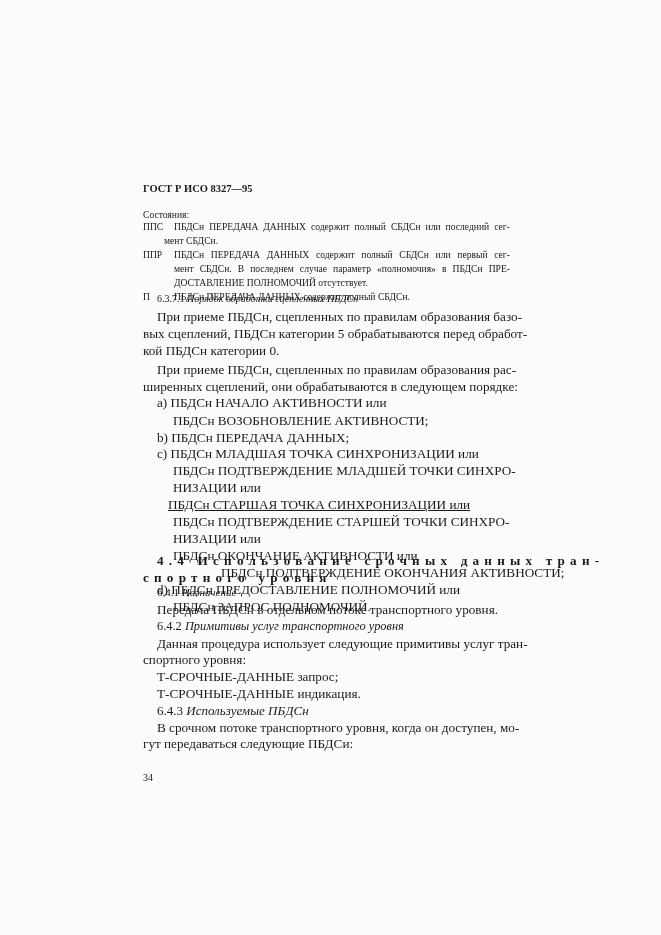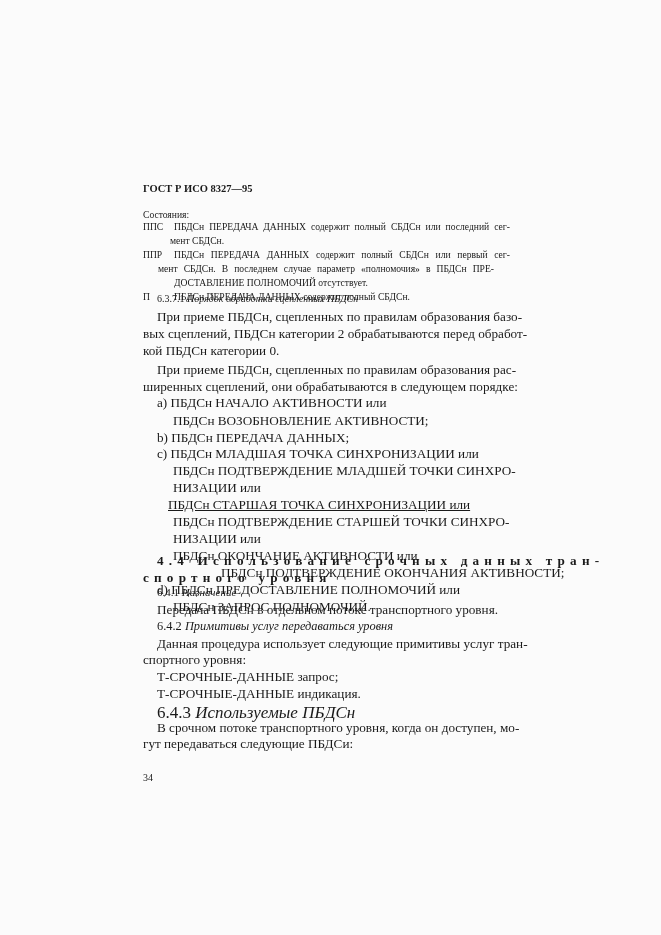--- a/index.html
+++ b/index.html
@@ -20,42 +20,42 @@
 <body>
 
 <div class="abs hdr" data-name="document-code-header">ГОСТ Р ИСО 8327—95</div>
 
 <div class="abs small" style="left:143px;top:207px;" data-name="states-title">Состояния:</div>
 
 <div class="abs small" style="left:143px;top:221px;" data-name="state-code-pps">ППС</div>
 <div class="abs small" style="left:174px;top:221px;width:336px;" data-name="state-desc-pps-line1">
     <span class="just">ПБДСн ПЕРЕДАЧА ДАННЫХ содержит полный СБДСн или последний сег-</span>
   </div>
-<div class="abs small" style="left:170px;top:236px;font-family:Liberation Serif, serif;" data-name="state-desc-pps-line2">мент СБДСн.</div>
+<div class="abs small" style="left:164px;top:236px;font-family:Liberation Serif, serif;" data-name="state-desc-pps-line2">мент СБДСн.</div>
 
 <div class="abs small" style="left:143px;top:250px;" data-name="state-code-ppr">ППР</div>
 <div class="abs small" style="left:174px;top:250px;width:336px;" data-name="state-desc-ppr-line1">
     <span class="just">ПБДСн ПЕРЕДАЧА ДАННЫХ содержит полный СБДСн  или  первый  сег-</span>
   </div>
-<div class="abs small" style="left:158px;top:265px;width:336px;" data-name="state-desc-ppr-line2">
+<div class="abs small" style="left:174px;top:265px;width:336px;" data-name="state-desc-ppr-line2">
     <span class="just">мент СБДСн. В последнем случае параметр  «полномочия»  в  ПБДСн  ПРЕ-</span>
   </div>
 <div class="abs small" style="left:174px;top:280px;" data-name="state-desc-ppr-line3">ДОСТАВЛЕНИЕ ПОЛНОМОЧИЙ отсутствует.</div>
 
 <div class="abs small" style="left:143px;top:294px;" data-name="state-code-p">П</div>
 <div class="abs small" style="left:174px;top:294px;" data-name="state-desc-p">ПБДСн ПЕРЕДАЧА ДАННЫХ содержит полный СБДСн.</div>
 
 <div class="abs body" style="left:157px;top:309px;font-size:10px;" data-name="section-6-3-7-1-heading">
   <span>6.3.7.1</span> <span class="it">Порядок обработки сцепленных ПБДСн</span>
 </div>
 <div class="abs body" style="left:157px;top:327px;width:352px;" data-name="para1-line1">
     <span class="just">При приеме ПБДСн, сцепленных по правилам образования базо-</span>
   </div>
 <div class="abs body" style="left:143px;top:345px;width:366px;" data-name="para1-line2">
-    <span class="just">вых сцеплений, ПБДСн категории 2 обрабатываются перед обработ-</span>
+    <span class="just">вых сцеплений, ПБДСн категории 5 обрабатываются перед обработ-</span>
   </div>
 <div class="abs body" style="left:143px;top:363px;" data-name="para1-line3">кой ПБДСн категории 0.</div>
 
 <div class="abs body" style="left:157px;top:381px;width:352px;" data-name="para2-line1">
     <span class="just">При приеме ПБДСн, сцепленных по правилам образования рас-</span>
   </div>
 <div class="abs body" style="left:143px;top:399px;" data-name="para2-line2">ширенных сцеплений, они обрабатываются в следующем порядке:</div>
 
 <div class="abs body" style="left:157px;top:417px;" data-name="list-item-a-line1">a) ПБДСн НАЧАЛО АКТИВНОСТИ или</div>
 <div class="abs body" style="left:173px;top:435px;" data-name="list-item-a-line2">ПБДСн ВОЗОБНОВЛЕНИЕ АКТИВНОСТИ;</div>
@@ -104,31 +104,31 @@
     <span class="just">4.4 Использование срочных данных тран-</span>
   </div>
 <div class="abs body sp" style="left:143px;top:633px;" data-name="section-6-4-heading-line2">спортного уровня</div>
 
 <div class="abs body" style="left:157px;top:650px;font-size:11px;text-align:right;" data-name="section-6-4-1-heading">
   <span>6.4.1</span> <span class="it">Назначение</span>
 </div>
 <div class="abs body" style="left:157px;top:667px;" data-name="section-6-4-1-text">Передача ПБДСн в отдельном потоке транспортного уровня.</div>
 
 <div class="abs body" style="left:157px;top:684px;font-size:12.4px;" data-name="section-6-4-2-heading">
-  <span>6.4.2</span> <span class="it">Примитивы услуг передаваться уровня</span>
+  <span>6.4.2</span> <span class="it">Примитивы услуг транспортного уровня</span>
 </div>
 <div class="abs body" style="left:157px;top:701px;width:352px;" data-name="section-6-4-2-text-line1">
     <span class="just">Данная процедура использует следующие примитивы услуг тран-</span>
   </div>
 <div class="abs body" style="left:143px;top:718px;" data-name="section-6-4-2-text-line2">спортного уровня:</div>
 
 <div class="abs body" style="left:157px;top:735px;" data-name="primitive-request">Т-СРОЧНЫЕ-ДАННЫЕ запрос;</div>
 <div class="abs body" style="left:157px;top:752px;" data-name="primitive-indication">Т-СРОЧНЫЕ-ДАННЫЕ индикация.</div>
 
-<div class="abs body" style="left:157px;top:769px;font-size:17px;" data-name="section-6-4-3-heading">
+<div class="abs body" style="left:157px;top:769px;font-size:13px;" data-name="section-6-4-3-heading">
   <span>6.4.3</span> <span class="it">Используемые ПБДСн</span>
 </div>
 <div class="abs body" style="left:157px;top:786px;width:352px;" data-name="section-6-4-3-text-line1">
     <span class="just">В срочном потоке транспортного уровня, когда он доступен, мо-</span>
   </div>
 <div class="abs body" style="left:143px;top:803px;" data-name="section-6-4-3-text-line2">гут передаваться следующие ПБДСи:</div>
 
 <style>
   [data-name="section-6-4-heading-line1"]{top:553px !important;}
   [data-name="section-6-4-heading-line2"]{top:570px !important;}

